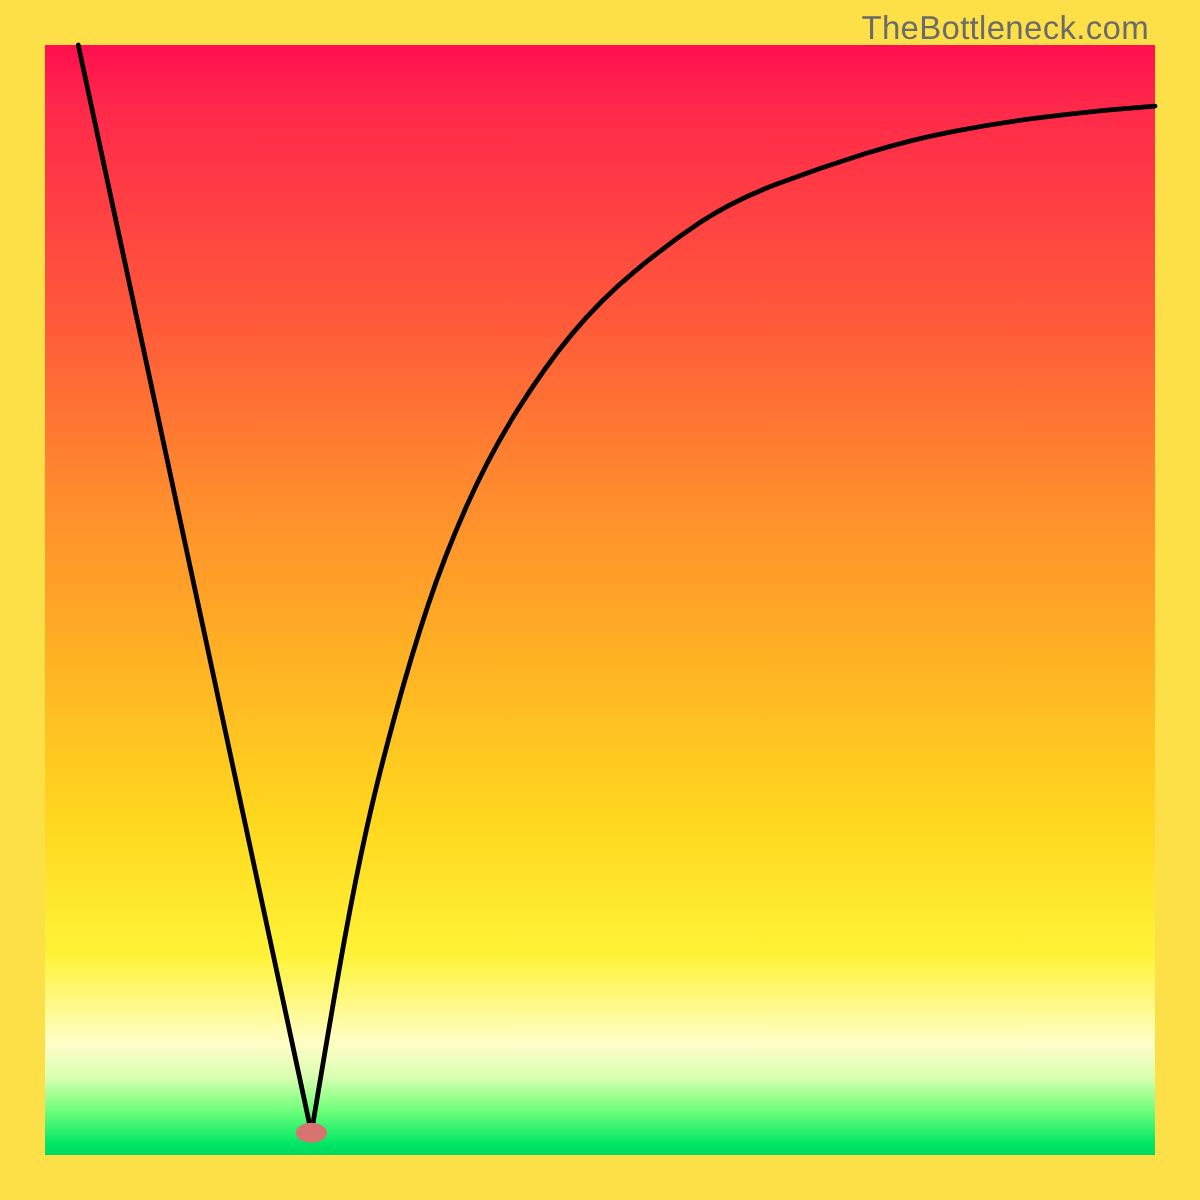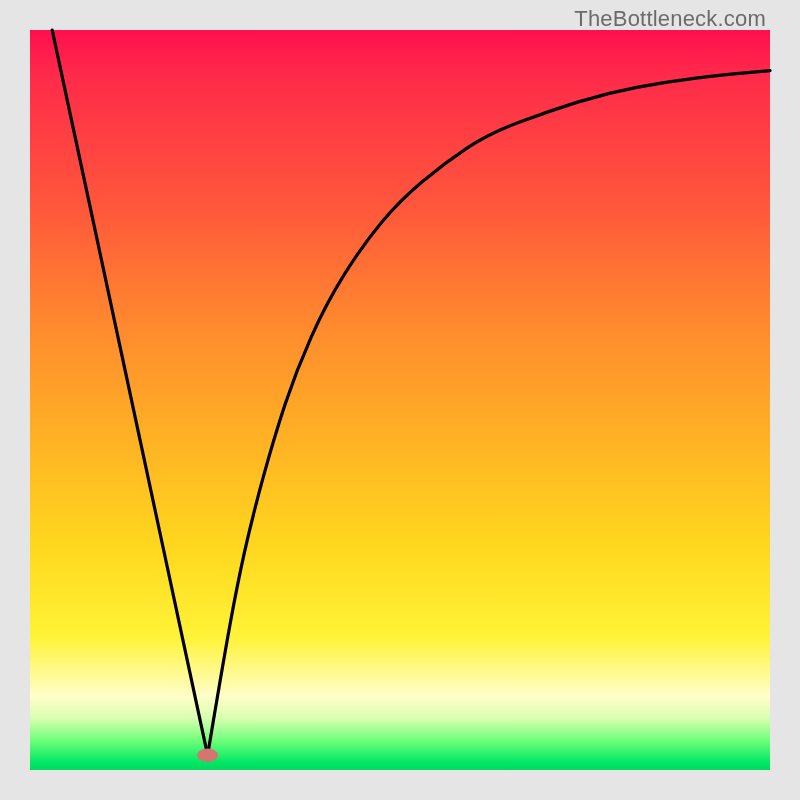--- a/index.html
+++ b/index.html
@@ -8,21 +8,21 @@
     width: 800px;
     height: 800px;
     overflow: hidden;
     background: #000;
     font-family: Arial, Helvetica, sans-serif;
   }
   .frame {
     position: relative;
     width: 800px;
     height: 800px;
-    background: #e5e5e5;
+    background: #fde047;
   }
   .plot-area {
     position: absolute;
     left: 30px;
     top: 30px;
     width: 740px;
     height: 740px;
     
     background: linear-gradient(
       to bottom,

